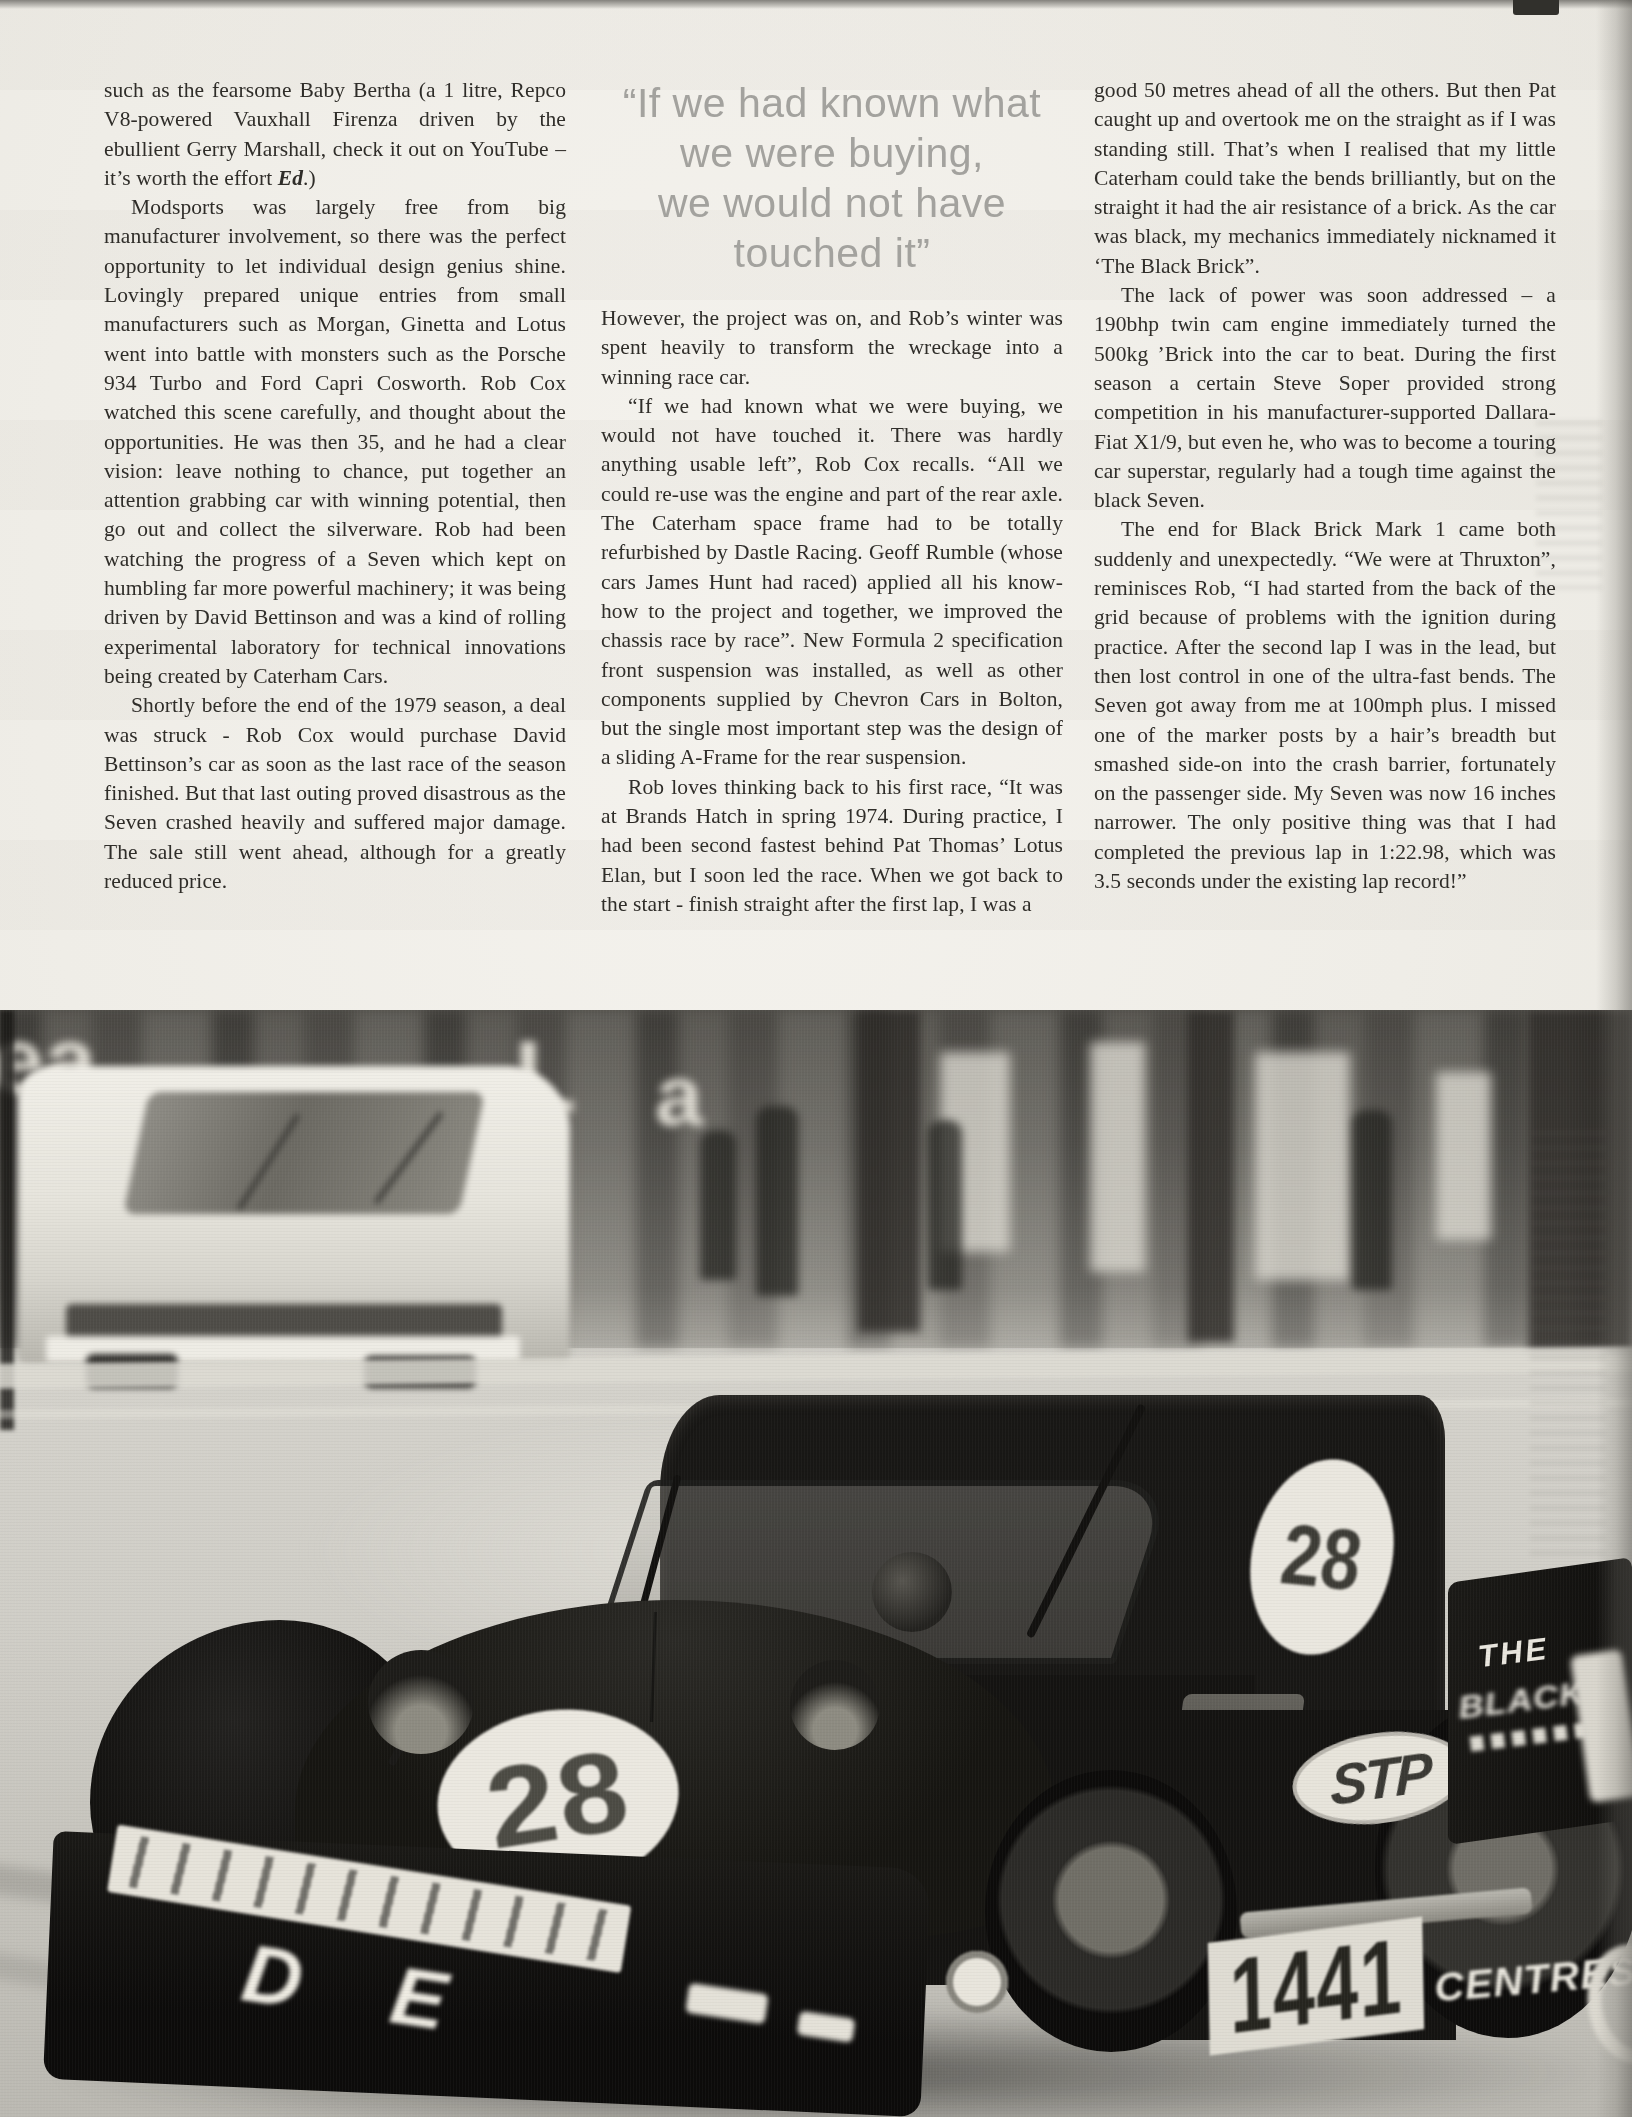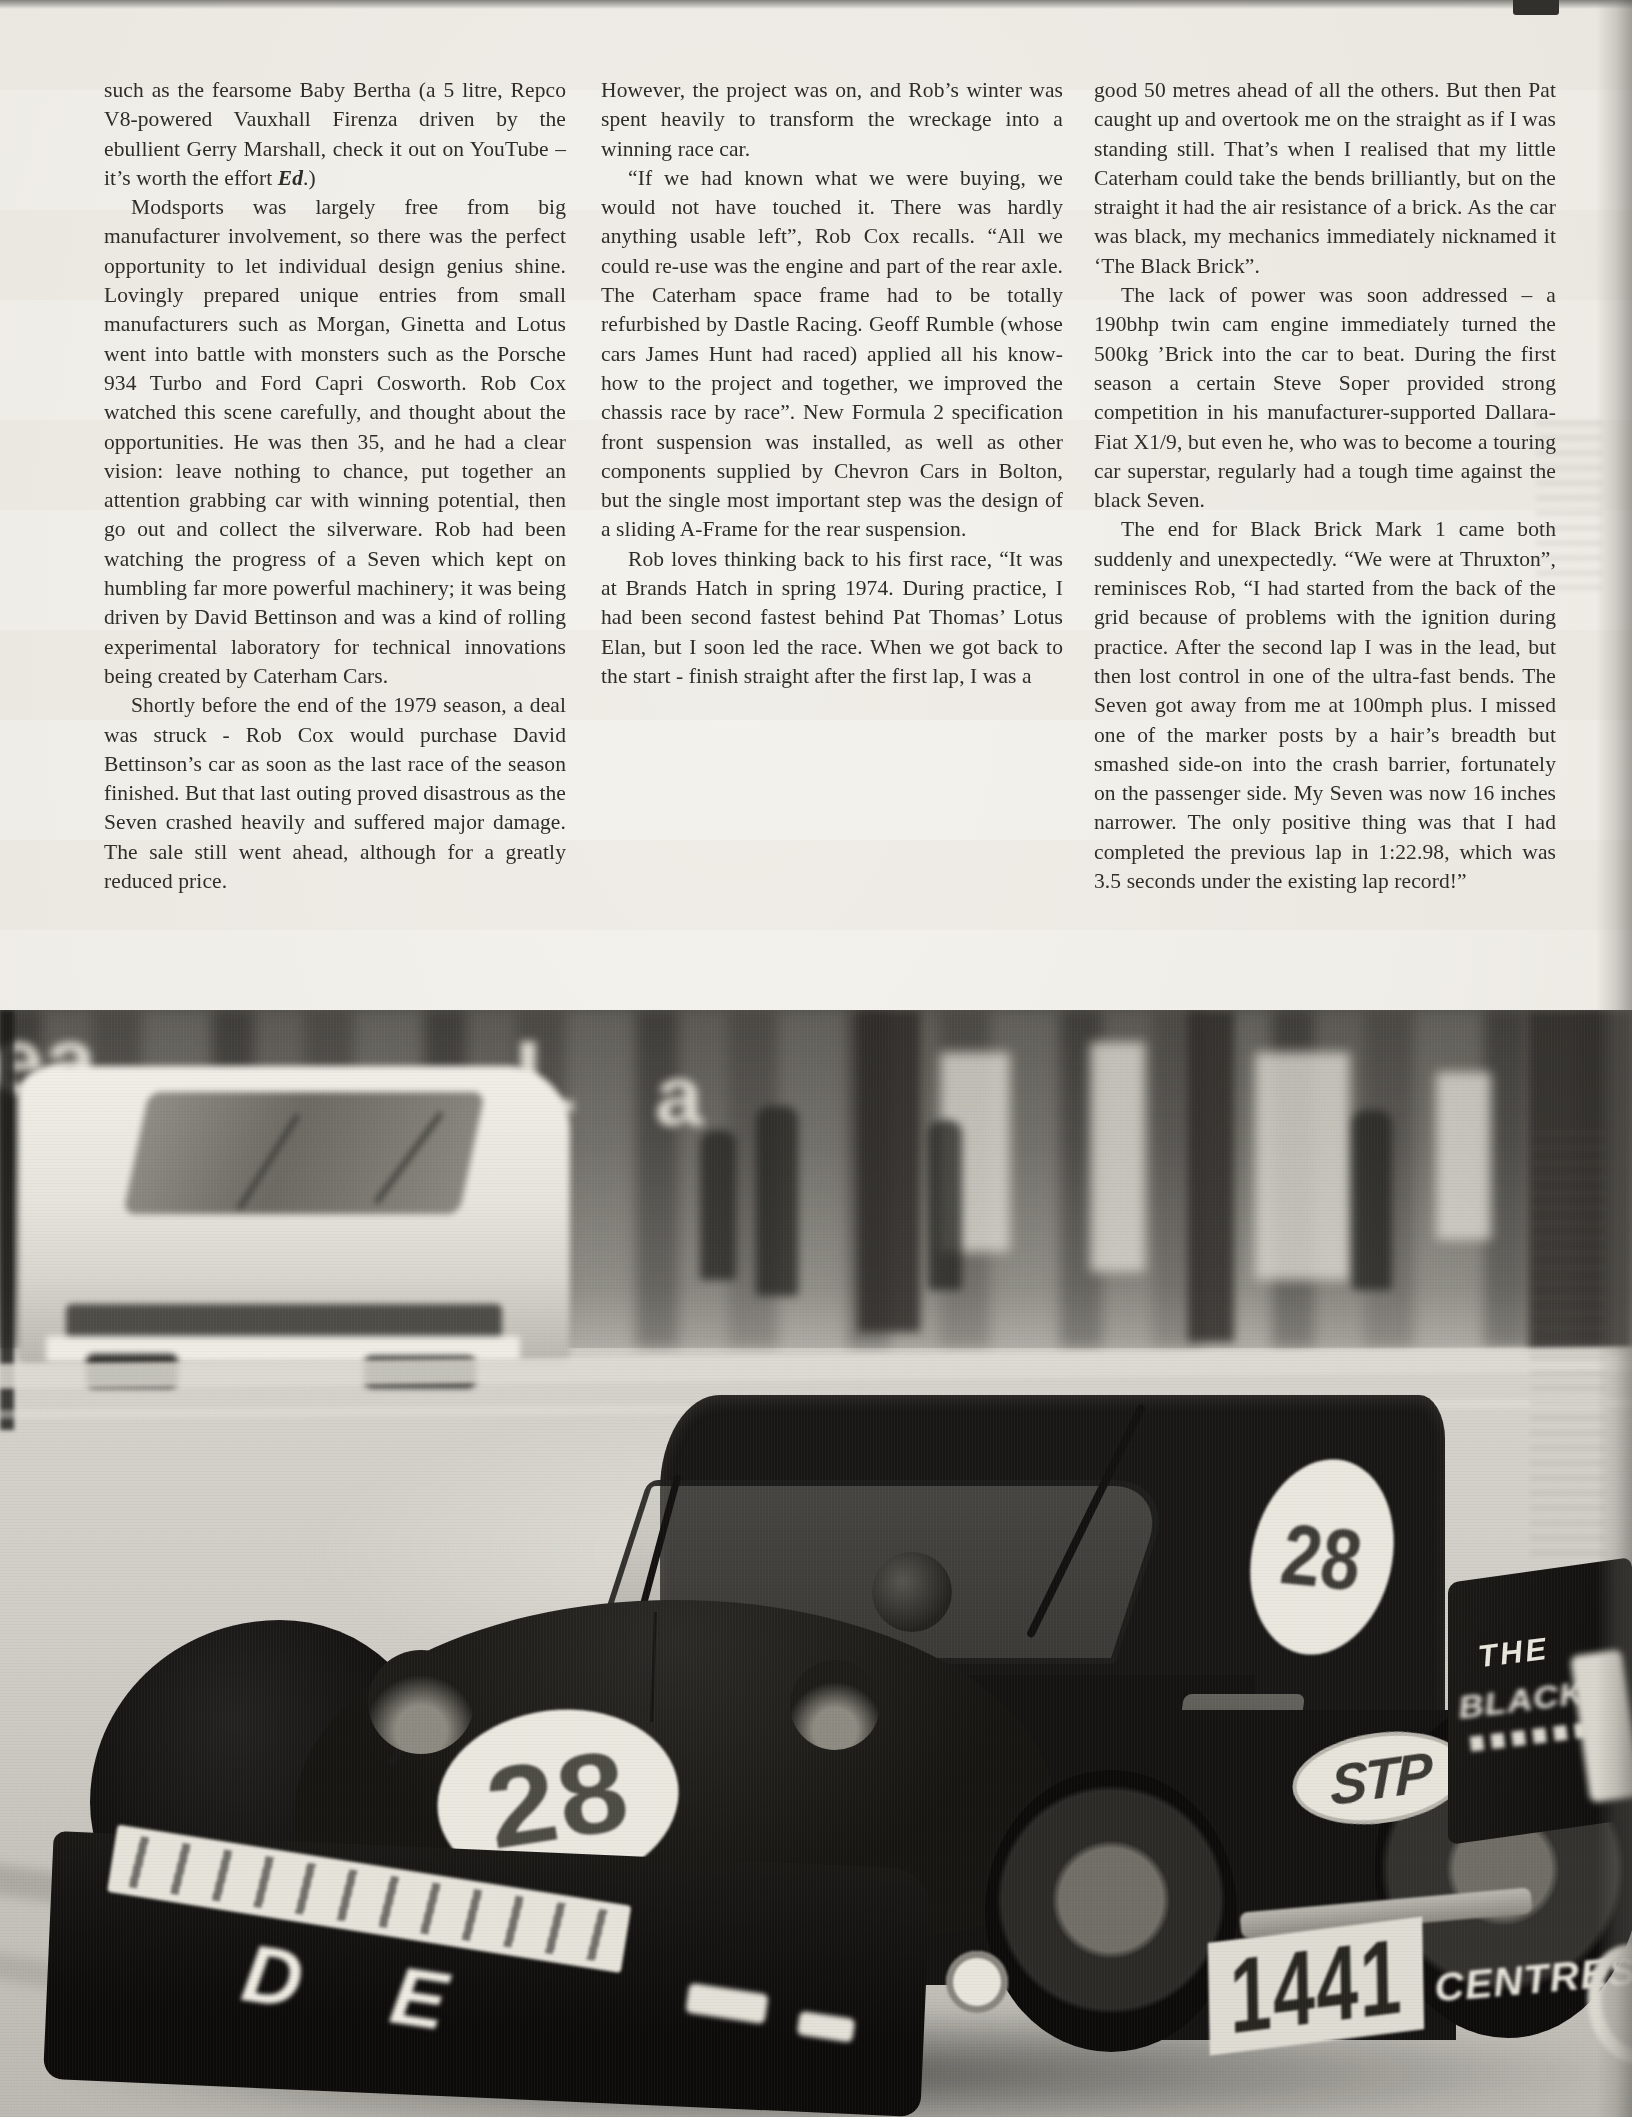--- a/index.html
+++ b/index.html
@@ -153,26 +153,32 @@
 <body>
 
 <div class="page">
   <div class="paper-bands"></div>
   <div class="scan-top"></div>
   <div class="scan-top-mark"></div>
   <div class="ghost" style="right:30px;top:420px;width:66px;height:170px;"></div>
   <div class="ghost" style="right:26px;top:1130px;width:76px;height:430px;"></div>
 
   <div class="col col-left">
-    <p><span>such as the fearsome Baby Bertha (a 5 litre, Repco V8-powered Vauxhall Firenza driven by the ebullient Gerry Marshall, check it out on YouTube – it’s worth the effort </span><span class="ed-italic">Ed</span><span>.)</span></p>
+    <p><span>such as the fearsome Baby Bertha (a 1 litre, Repco V8-powered Vauxhall Firenza driven by the ebullient Gerry Marshall, check it out on YouTube – it’s worth the effort </span><span class="ed-italic">Ed</span><span>.)</span></p>
     <p class="indent">Modsports was largely free from big manufacturer involvement, so there was the perfect opportunity to let individual design genius shine. Lovingly prepared unique entries from small manufacturers such as Morgan, Ginetta and Lotus went into battle with monsters such as the Porsche 934 Turbo and Ford Capri Cosworth. Rob Cox watched this scene carefully, and thought about the opportunities. He was then 35, and he had a clear vision: leave nothing to chance, put together an attention grabbing car with winning potential, then go out and collect the silverware. Rob had been watching the progress of a Seven which kept on humbling far more powerful machinery; it was being driven by David Bettinson and was a kind of rolling experimental laboratory for technical innovations being created by Caterham Cars.</p>
     <p class="indent">Shortly before the end of the 1979 season, a deal was struck - Rob Cox would purchase David Bettinson’s car as soon as the last race of the season finished. But that last outing proved disastrous as the Seven crashed heavily and suffered major damage. The sale still went ahead, although for a greatly reduced price.</p>
   </div>
 
   <div class="col col-mid">
+    <div class="pullquote">
+      <span>“If we had known what</span>
+      <span>we were buying,</span>
+      <span>we would not have</span>
+      <span>touched it”</span>
+    </div>
     <p>However, the project was on, and Rob’s winter was spent heavily to transform the wreckage into a winning race car.</p>
     <p class="indent">“If we had known what we were buying, we would not have touched it. There was hardly anything usable left”, Rob Cox recalls. “All we could re-use was the engine and part of the rear axle. The Caterham space frame had to be totally refurbished by Dastle Racing. Geoff Rumble (whose cars James Hunt had raced) applied all his know-how to the project and together, we improved the chassis race by race”. New Formula 2 specification front suspension was installed, as well as other components supplied by Chevron Cars in Bolton, but the single most important step was the design of a sliding A-Frame for the rear suspension.</p>
     <p class="indent">Rob loves thinking back to his first race, “It was at Brands Hatch in spring 1974. During practice, I had been second fastest behind Pat Thomas’ Lotus Elan, but I soon led the race. When we got back to the start - finish straight after the first lap, I was a</p>
   </div>
 
   <div class="col col-right">
     <p>good 50 metres ahead of all the others. But then Pat caught up and overtook me on the straight as if I was standing still. That’s when I realised that my little Caterham could take the bends brilliantly, but on the straight it had the air resistance of a brick. As the car was black, my mechanics immediately nicknamed it ‘The Black Brick”.</p>
     <p class="indent">The lack of power was soon addressed – a 190bhp twin cam engine immediately turned the 500kg ’Brick into the car to beat. During the first season a certain Steve Soper provided strong competition in his manufacturer-supported Dallara-Fiat X1/9, but even he, who was to become a touring car superstar, regularly had a tough time against the black Seven.</p>
     <p class="indent">The end for Black Brick Mark 1 came both suddenly and unexpectedly. “We were at Thruxton”, reminisces Rob, “I had started from the back of the grid because of problems with the ignition during practice. After the second lap I was in the lead, but then lost control in one of the ultra-fast bends. The Seven got away from me at 100mph plus. I missed one of the marker posts by a hair’s breadth but smashed side-on into the crash barrier, fortunately on the passenger side. My Seven was now 16 inches narrower. The only positive thing was that I had completed the previous lap in 1:22.98, which was 3.5 seconds under the existing lap record!”</p>
   </div>

